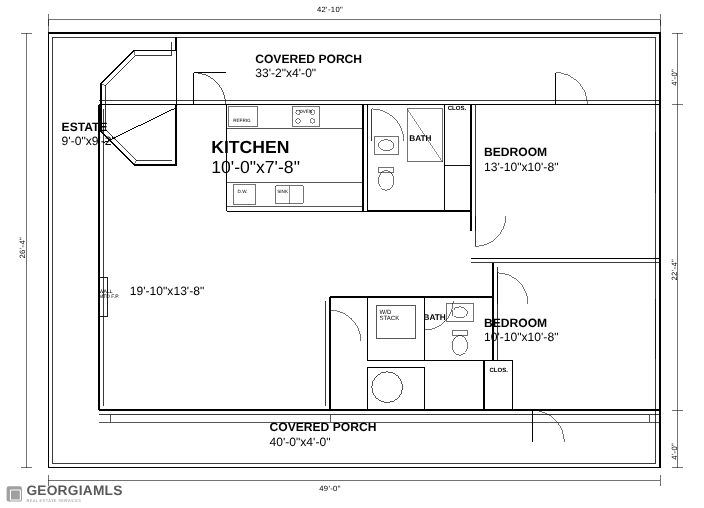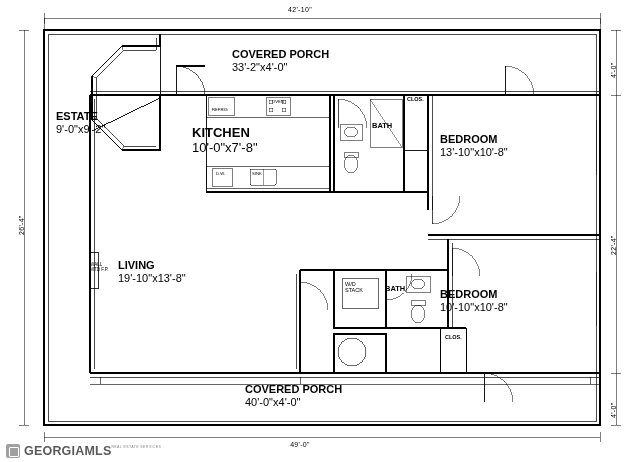--- a/index.html
+++ b/index.html
@@ -25,21 +25,21 @@
     position:absolute;
     color:#000;
     font-size:7px;
     letter-spacing:.3px;
     white-space:nowrap;
     font-family:"Liberation Sans", sans-serif;
   }
   .vert{transform:rotate(-90deg);transform-origin:left top;}
   
   .room-sitting{left:56px;top:110px;width:110px;font-size:11px;}
-  .room-kitchen{left:192px;top:126px;width:120px;font-size:13px;}
+  .room-kitchen{left:192px;top:126px;width:120px;font-size:16px;}
   .room-bath1{left:372px;top:122px;width:42px;font-size:7.5px;}
   .room-closet1{left:407px;top:96px;width:18px;font-size:5.5px;}
   .room-bed1{left:440px;top:133px;width:140px;font-size:11px;}
   .room-living{left:118px;top:259px;width:140px;font-size:11px;}
   .room-bath2{left:385px;top:285px;width:44px;font-size:7.5px;}
   .room-closet2{left:445px;top:334px;width:18px;font-size:5.5px;}
   .room-bed2{left:440px;top:288px;width:140px;font-size:11px;}
   .room-porch-top{left:232px;top:48px;width:180px;font-size:11px;}
   .room-porch-bot{left:245px;top:383px;width:180px;font-size:11px;}
   .lbl-wd{left:345px;top:281px;width:40px;font-size:5.5px;}
@@ -55,21 +55,21 @@
     display:flex;align-items:center;gap:4px;
   }
   #wm-mark{
     width:14px;height:14px;border-radius:2px;
     background:#a0a0a0;position:relative;flex:0 0 auto;
   }
   #wm-mark:after{
     content:"";position:absolute;left:3px;top:3px;width:8px;height:8px;
     border:1.4px solid #fff;border-radius:1px;
   }
-  #wm-text{display:flex;flex-direction:row;line-height:1;}
+  #wm-text{display:flex;flex-direction:column;line-height:1;}
   #wm-title{font-size:12.5px;font-weight:bold;color:#5a5a5a;letter-spacing:.2px;}
   #wm-sub{font-size:3.6px;color:#8a8a8a;letter-spacing:.35px;margin-top:1.5px;}
 </style>
 </head>
 <body>
 
 <svg id="plan" viewBox="0 0 640 462">
   <g fill="none" stroke="#000" stroke-width="1" shape-rendering="crispEdges">
 
     <g stroke="#000" stroke-width="0.5">
@@ -308,21 +308,20 @@
 <div class="lbl room-closet1">
   <span class="t1">CLOS.</span>
 </div>
 
 <div class="lbl room-bed1">
   <span class="t1">BEDROOM</span>
   <span class="t2">13'-10"x10'-8"</span>
 </div>
 
 <div class="lbl room-living">
-  <span class="t1">LIVING</span>
   <span class="t2">19'-10"x13'-8"</span>
 </div>
 
 <div class="lbl room-bath2">
   <span class="t1">BATH</span>
 </div>
 
 <div class="lbl room-closet2">
   <span class="t1">CLOS.</span>
 </div>

